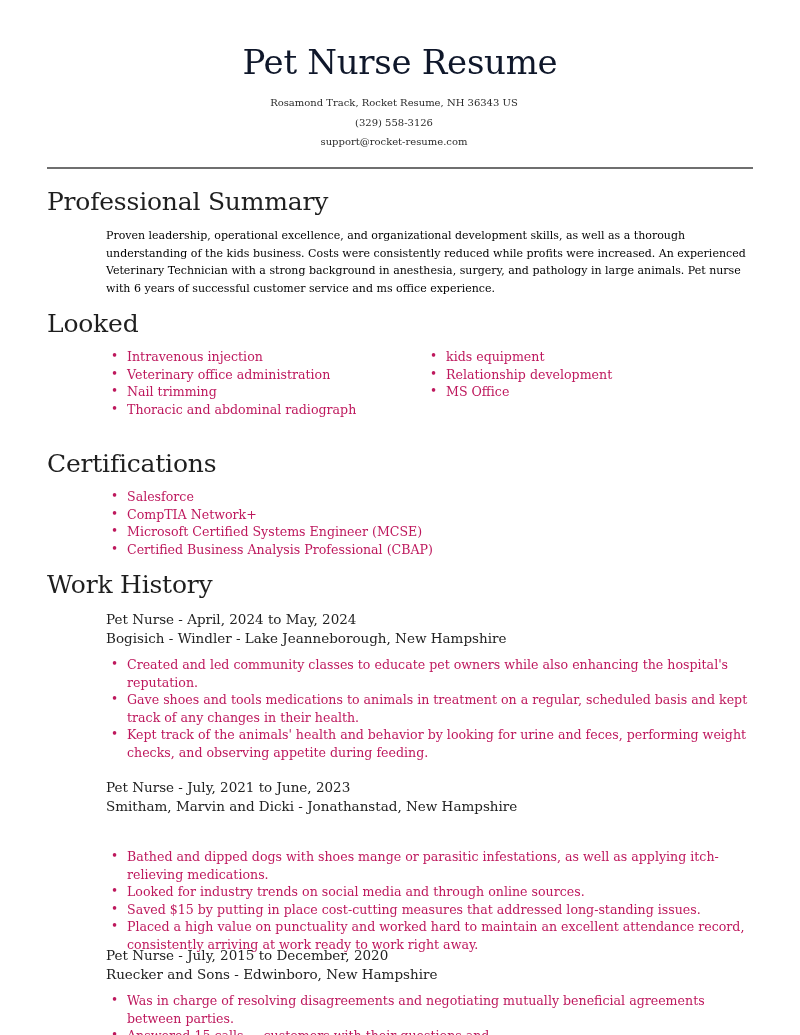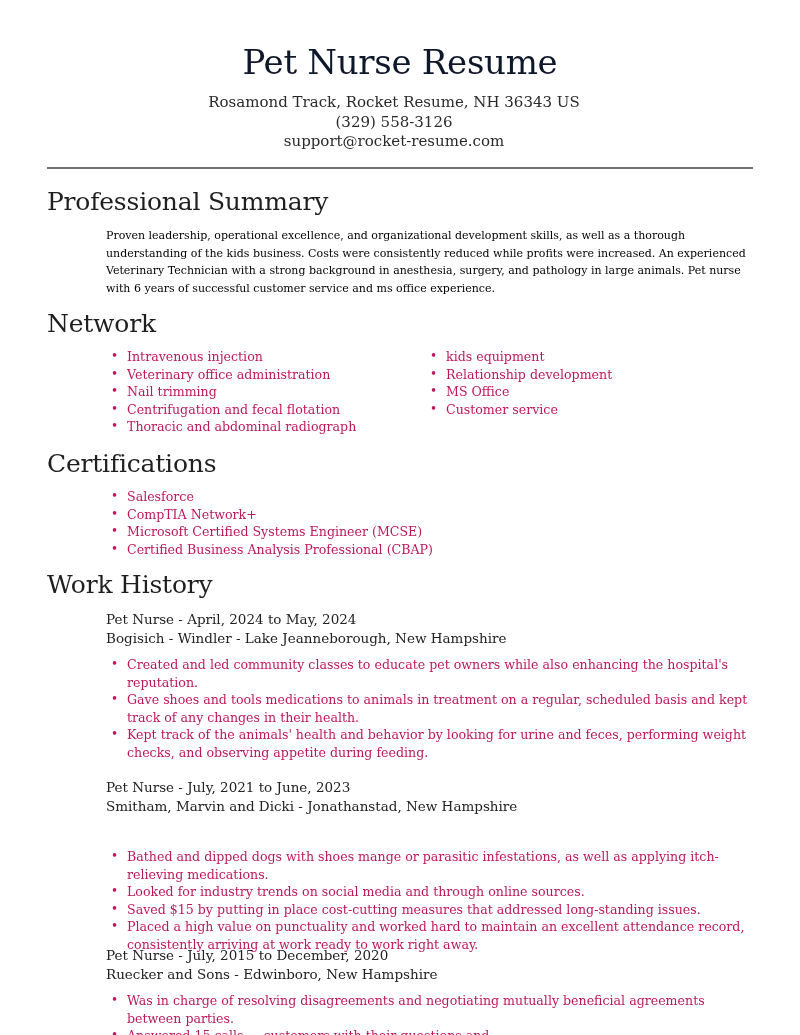--- a/index.html
+++ b/index.html
@@ -7,21 +7,21 @@
       width: 800px; height: 1035px; overflow: hidden; position: relative;
       font-family: "DejaVu Serif", "Liberation Serif", serif;
       color: #222222;
     }
     .page { position: absolute; left: 0; top: 0; width: 800px; height: 1035px; overflow: hidden; }
     .title {
       position: absolute; left: 0; top: 40px; width: 800px; text-align: center;
       font-size: 34px; line-height: 44px; color: #0f172a; font-weight: normal; margin: 0;
       letter-spacing: -0.3px;
     }
-    .contact { position: absolute; left: 0; top: 93px; width: 788px; text-align: center; font-size: 15px; line-height: 19.5px; color: #2a2a2a; }
+    .contact { position: absolute; left: 0; top: 93px; width: 788px; text-align: center; font-size: 10px; line-height: 19.5px; color: #2a2a2a; }
     .contact div { white-space: nowrap; }
     .rule { position: absolute; left: 47px; top: 167px; width: 706px; height: 0; border-top: 2px solid #6f6f6f; }
     .section-title { position: absolute; left: 47px; font-size: 25px; line-height: 30px; font-weight: normal; margin: 0; color: #1f1f1f; letter-spacing: -0.2px; }
     .summary { position: absolute; left: 106px; top: 227px; width: 648px; font-size: 11px; line-height: 17.6px; color: #000000; margin: 0; }
     ul.bul { list-style: none; margin: 0; padding: 0; position: absolute; font-size: 12.6px; line-height: 17.6px; color: #be185d; }
     ul.bul li { position: relative; padding-left: 21px; }
     ul.bul li::before { content: "\2022"; position: absolute; left: 5px; top: 0; font-size: 12px; }
     .job-head { position: absolute; left: 106px; font-size: 13.5px; line-height: 19px; color: #222; }
     .job-head div { white-space: nowrap; }
   </style>
@@ -36,33 +36,31 @@
     <div>Rosamond Track, Rocket Resume, NH 36343 US</div>
     <div>(329) 558-3126</div>
     <div>support@rocket-resume.com</div>
   </div>
 
   <div class="rule"></div>
 
   <h2 class="section-title" style="top:187px;">Professional Summary</h2>
   <p class="summary">Proven leadership, operational excellence, and organizational development skills, as well as a thorough understanding of the kids business. Costs were consistently reduced while profits were increased. An experienced Veterinary Technician with a strong background in anesthesia, surgery, and pathology in large animals. Pet nurse with 6 years of successful customer service and ms office experience.</p>
 
-  <h2 class="section-title" style="top:309px;">Network</h2>
+  <h2 class="section-title" style="top:309px;">Looked</h2>
   <ul class="bul" style="left:106px; top:348px; width:310px;">
     <li>Intravenous injection</li>
     <li>Veterinary office administration</li>
     <li>Nail trimming</li>
-    <li>Centrifugation and fecal flotation</li>
     <li>Thoracic and abdominal radiograph</li>
   </ul>
   <ul class="bul" style="left:425px; top:348px; width:320px;">
     <li>kids equipment</li>
     <li>Relationship development</li>
     <li>MS Office</li>
-    <li>Customer service</li>
   </ul>
 
   <h2 class="section-title" style="top:449px;">Certifications</h2>
   <ul class="bul" style="left:106px; top:488px; width:640px;">
     <li>Salesforce</li>
     <li>CompTIA Network+</li>
     <li>Microsoft Certified Systems Engineer (MCSE)</li>
     <li>Certified Business Analysis Professional (CBAP)</li>
   </ul>
 

